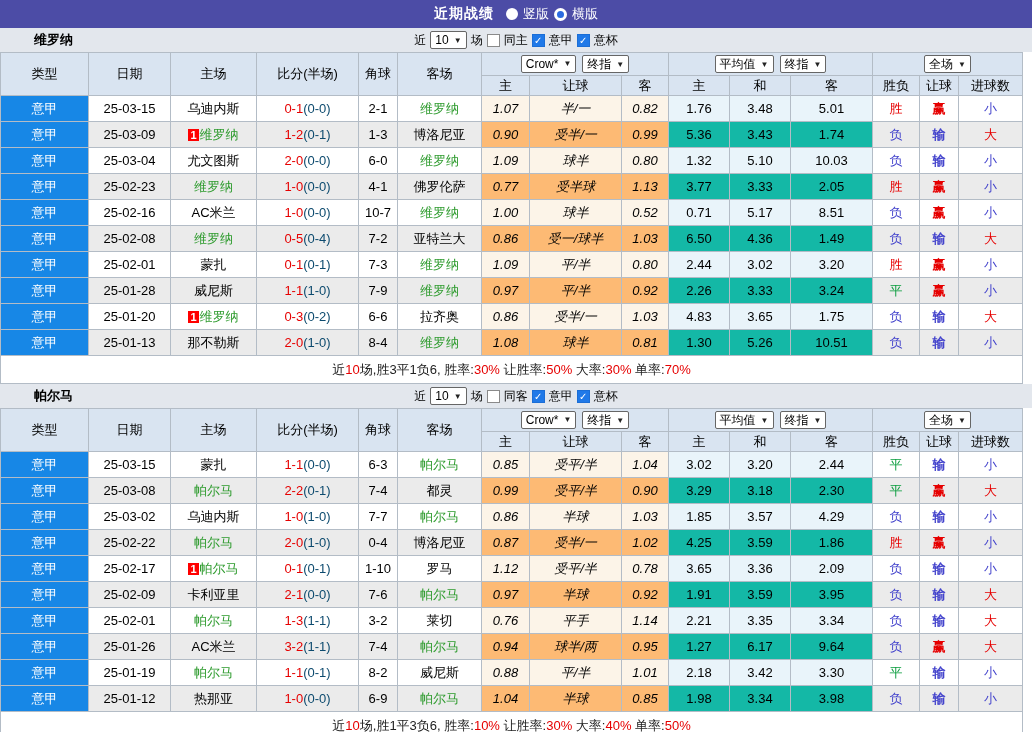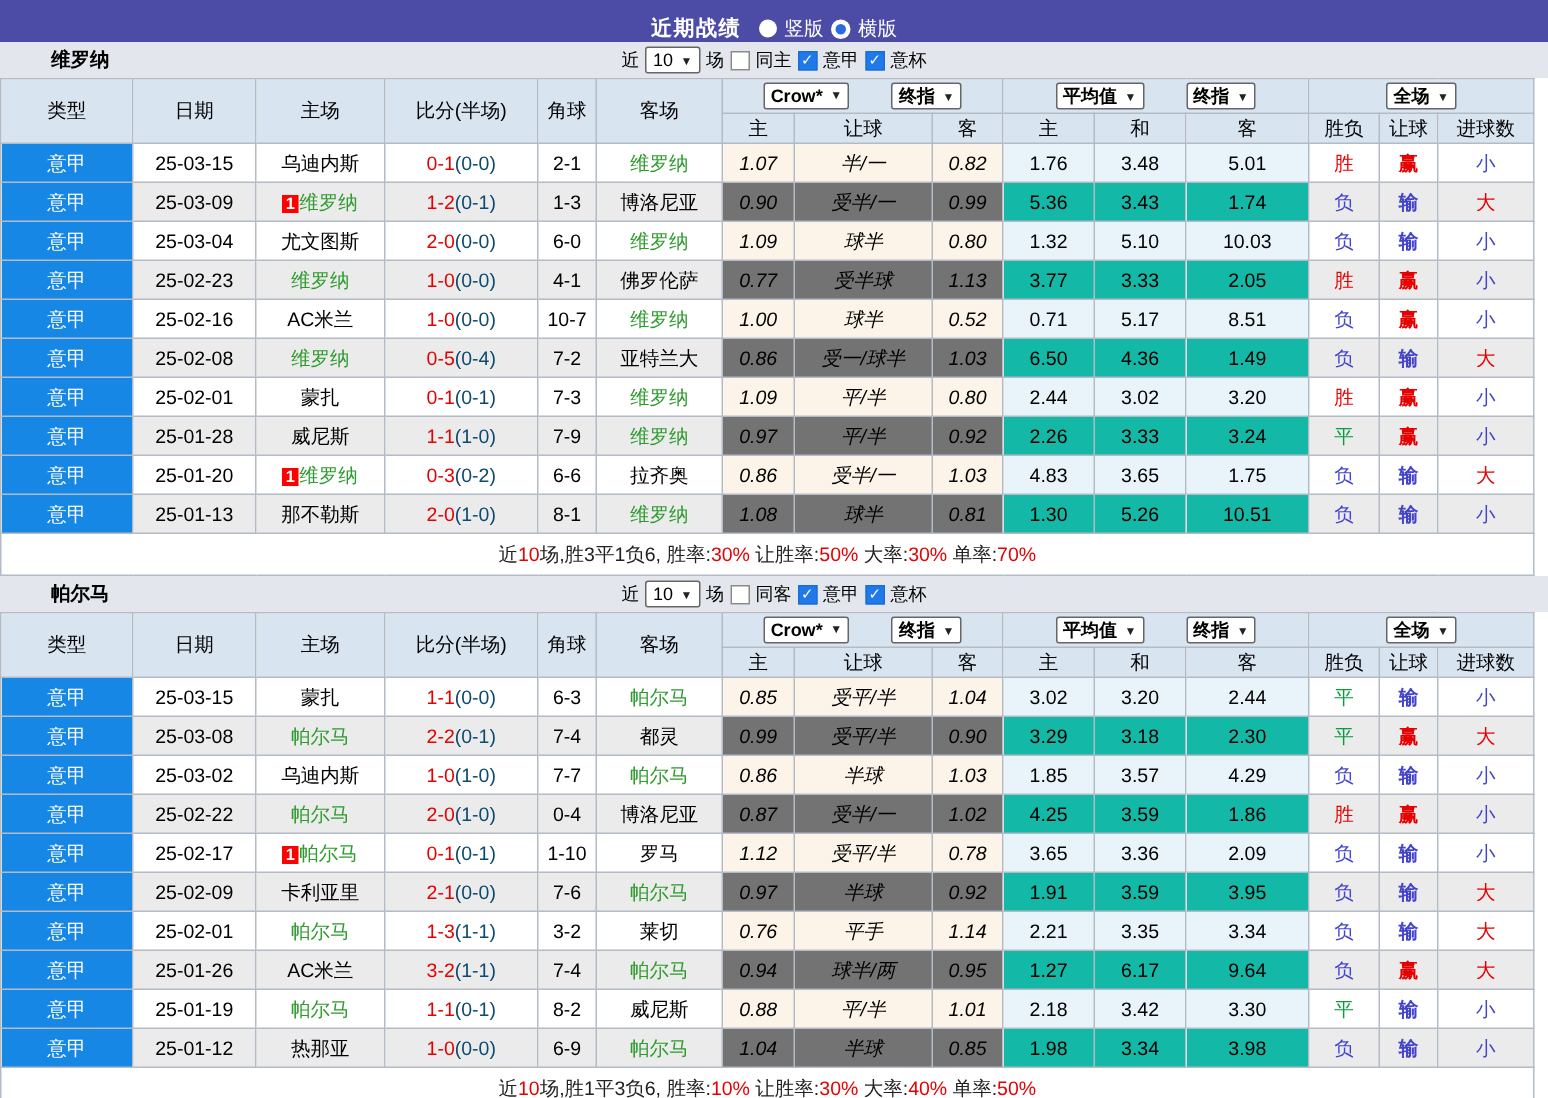--- a/index.html
+++ b/index.html
@@ -3,21 +3,21 @@
 <meta charset="utf-8">
 <style>
   html,body { margin:0; padding:0; }
   body {
     width:1032px; height:732px; background:#fff; color:#000;
     font-family:"Liberation Sans","DejaVu Sans",sans-serif; font-size:12px;
   }
   
   .topbar {
     height:28px; background:#4c4ca6; color:#fff;
-    display:flex; align-items:flex-end; justify-content:center; gap:12px;
+    display:flex; align-items:center; justify-content:center; gap:12px;
   }
   .topbar .title { font-weight:bold; font-size:14px; letter-spacing:1px; }
   .radio-group { display:flex; align-items:center; gap:5px; font-size:13px; }
   .radio { width:12px; height:12px; border-radius:50%; background:#fff; display:inline-block; }
   .radio.sel { width:7px; height:7px; border:3px solid #fff; background:#2b6be0; }
   
   .section-bar { height:24px; background:#e3e7ed; position:relative; display:flex; align-items:center; }
   .team-name { position:absolute; left:34px; font-weight:bold; font-size:13px; }
   .filterbox { margin:0 auto; display:flex; align-items:center; gap:4px; font-size:12px; }
   .fake-select {
@@ -38,34 +38,34 @@
   table { width:964px; border-collapse:collapse; table-layout:fixed; border:1px solid #8f9dab; }
   th,td { border:1px solid #b3bcc6; text-align:center; white-space:nowrap; overflow:hidden; padding:0; }
   thead th { background:#d9e4f1; font-weight:normal; font-size:13px; }
   tr.selrow th { height:22px; }
   tr.subrow th { height:19px; }
   tbody td { height:25px; font-size:13px; }
   tr.alt td { background:#ebebeb; }
   td.league { background:#1787e6; color:#fff; }
   tr.alt td.league { background:#1787e6; }
   td.crow { background:#fcf4e8;font-style:italic; }
-  tr.alt td.crow { background:#737373; }
+  tr.alt td.crow { background:#fdba74; }
   td.avgc { background:#e9f4fa; }
   tr.alt td.avgc { background:#14b8a6; }
   .green { color:#2e9b2e; }
   .score-main { color:#e60000; }
   .half { color:#0c4a6e; }
   .badge1 { background:#f00; color:#fff; padding:0 2px; font-size:11px; font-weight:bold; margin-right:1px; }
   .c-red { color:#e60000; }
   .c-green { color:#089c3c; }
   .c-blue { color:#4343cc; }
   td.bold { font-weight:bold; }
   tfoot td { height:27px; font-size:13px; background:#fff; color:#222; }
   .seg-r { color:#e60000; }
-  .selcell .fake-select { margin:0 14px;font-weight:bold; }
+  .selcell .fake-select { margin:0 3px; }
 </style>
 </head>
 <body>
 
 <div class="topbar">
   <span class="title">近期战绩</span>
   <span class="radio-group">
     <span class="radio"></span>
     <span>竖版</span>
     <span class="radio sel"></span>
@@ -307,21 +307,21 @@
             <td class="avgc">1.75</td>
             <td class="c-blue">负</td>
             <td class="c-blue bold">输</td>
             <td class="c-red">大</td>
           </tr>
           <tr class="alt">
             <td class="league">意甲</td>
             <td>25-01-13</td>
             <td><span>那不勒斯</span></td>
             <td><span class="score-main">2-0</span><span class="half">(1-0)</span></td>
-            <td>8-1</td>
+            <td>8-4</td>
             <td><span class="green">维罗纳</span></td>
             <td class="crow">1.08</td>
             <td class="crow">球半</td>
             <td class="crow">0.81</td>
             <td class="avgc">1.30</td>
             <td class="avgc">5.26</td>
             <td class="avgc">10.51</td>
             <td class="c-blue">负</td>
             <td class="c-blue bold">输</td>
             <td class="c-blue">小</td>

